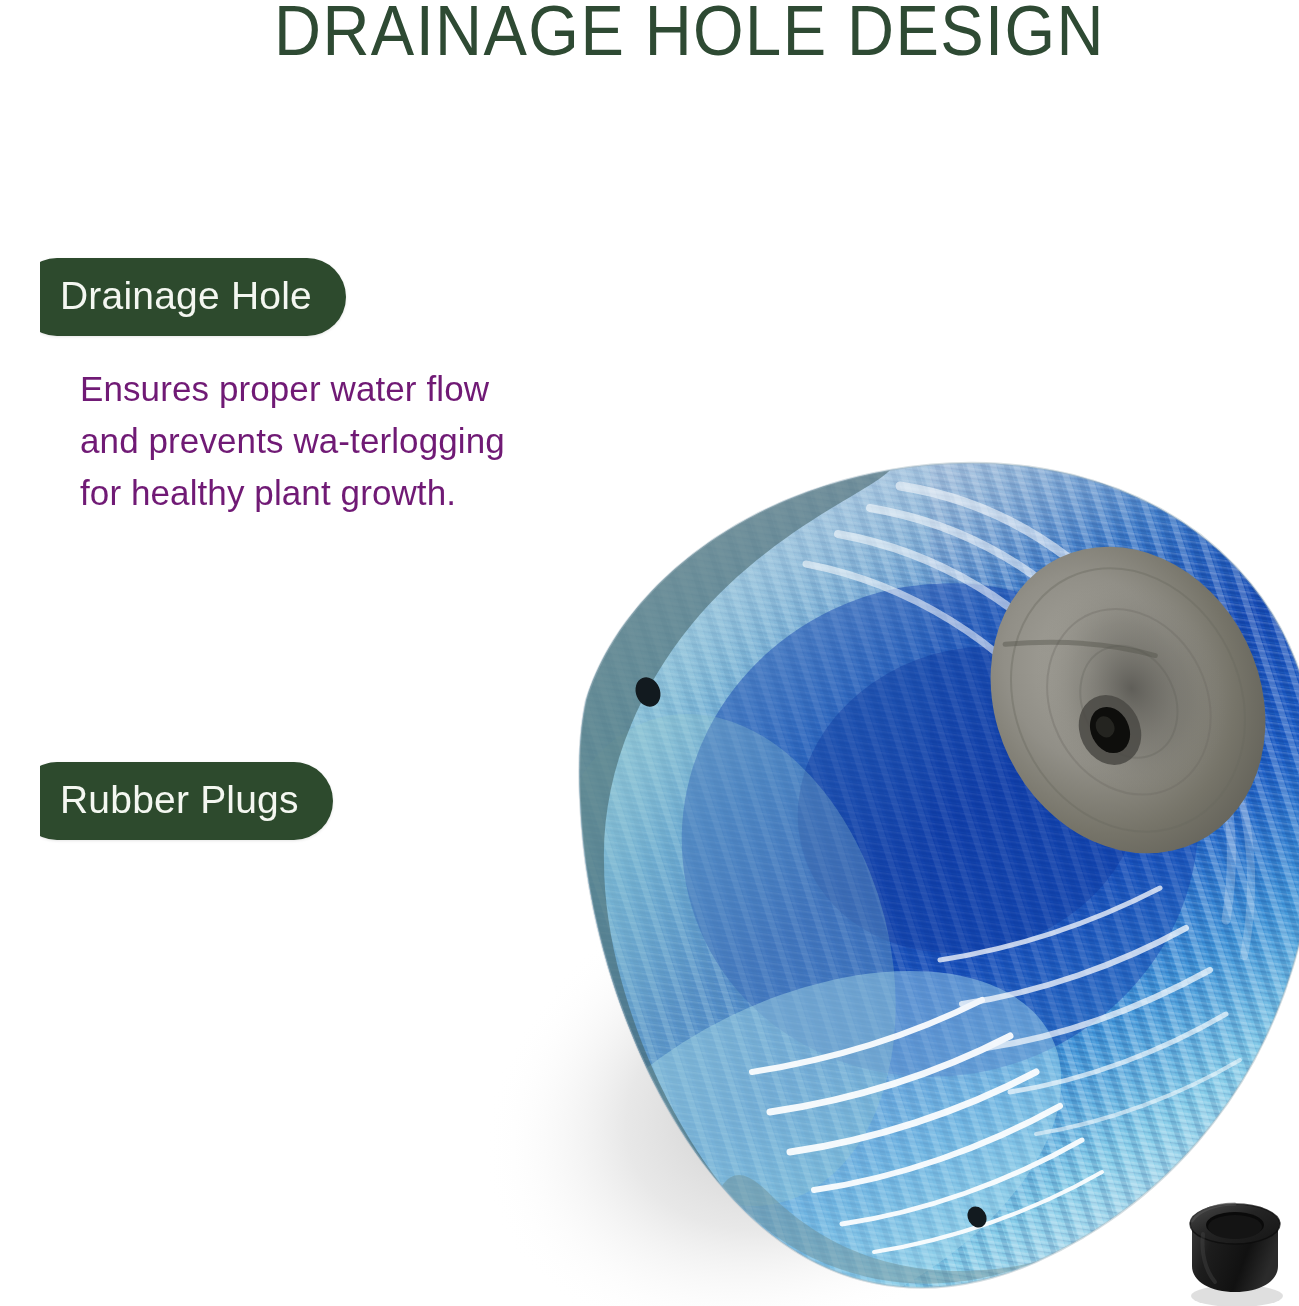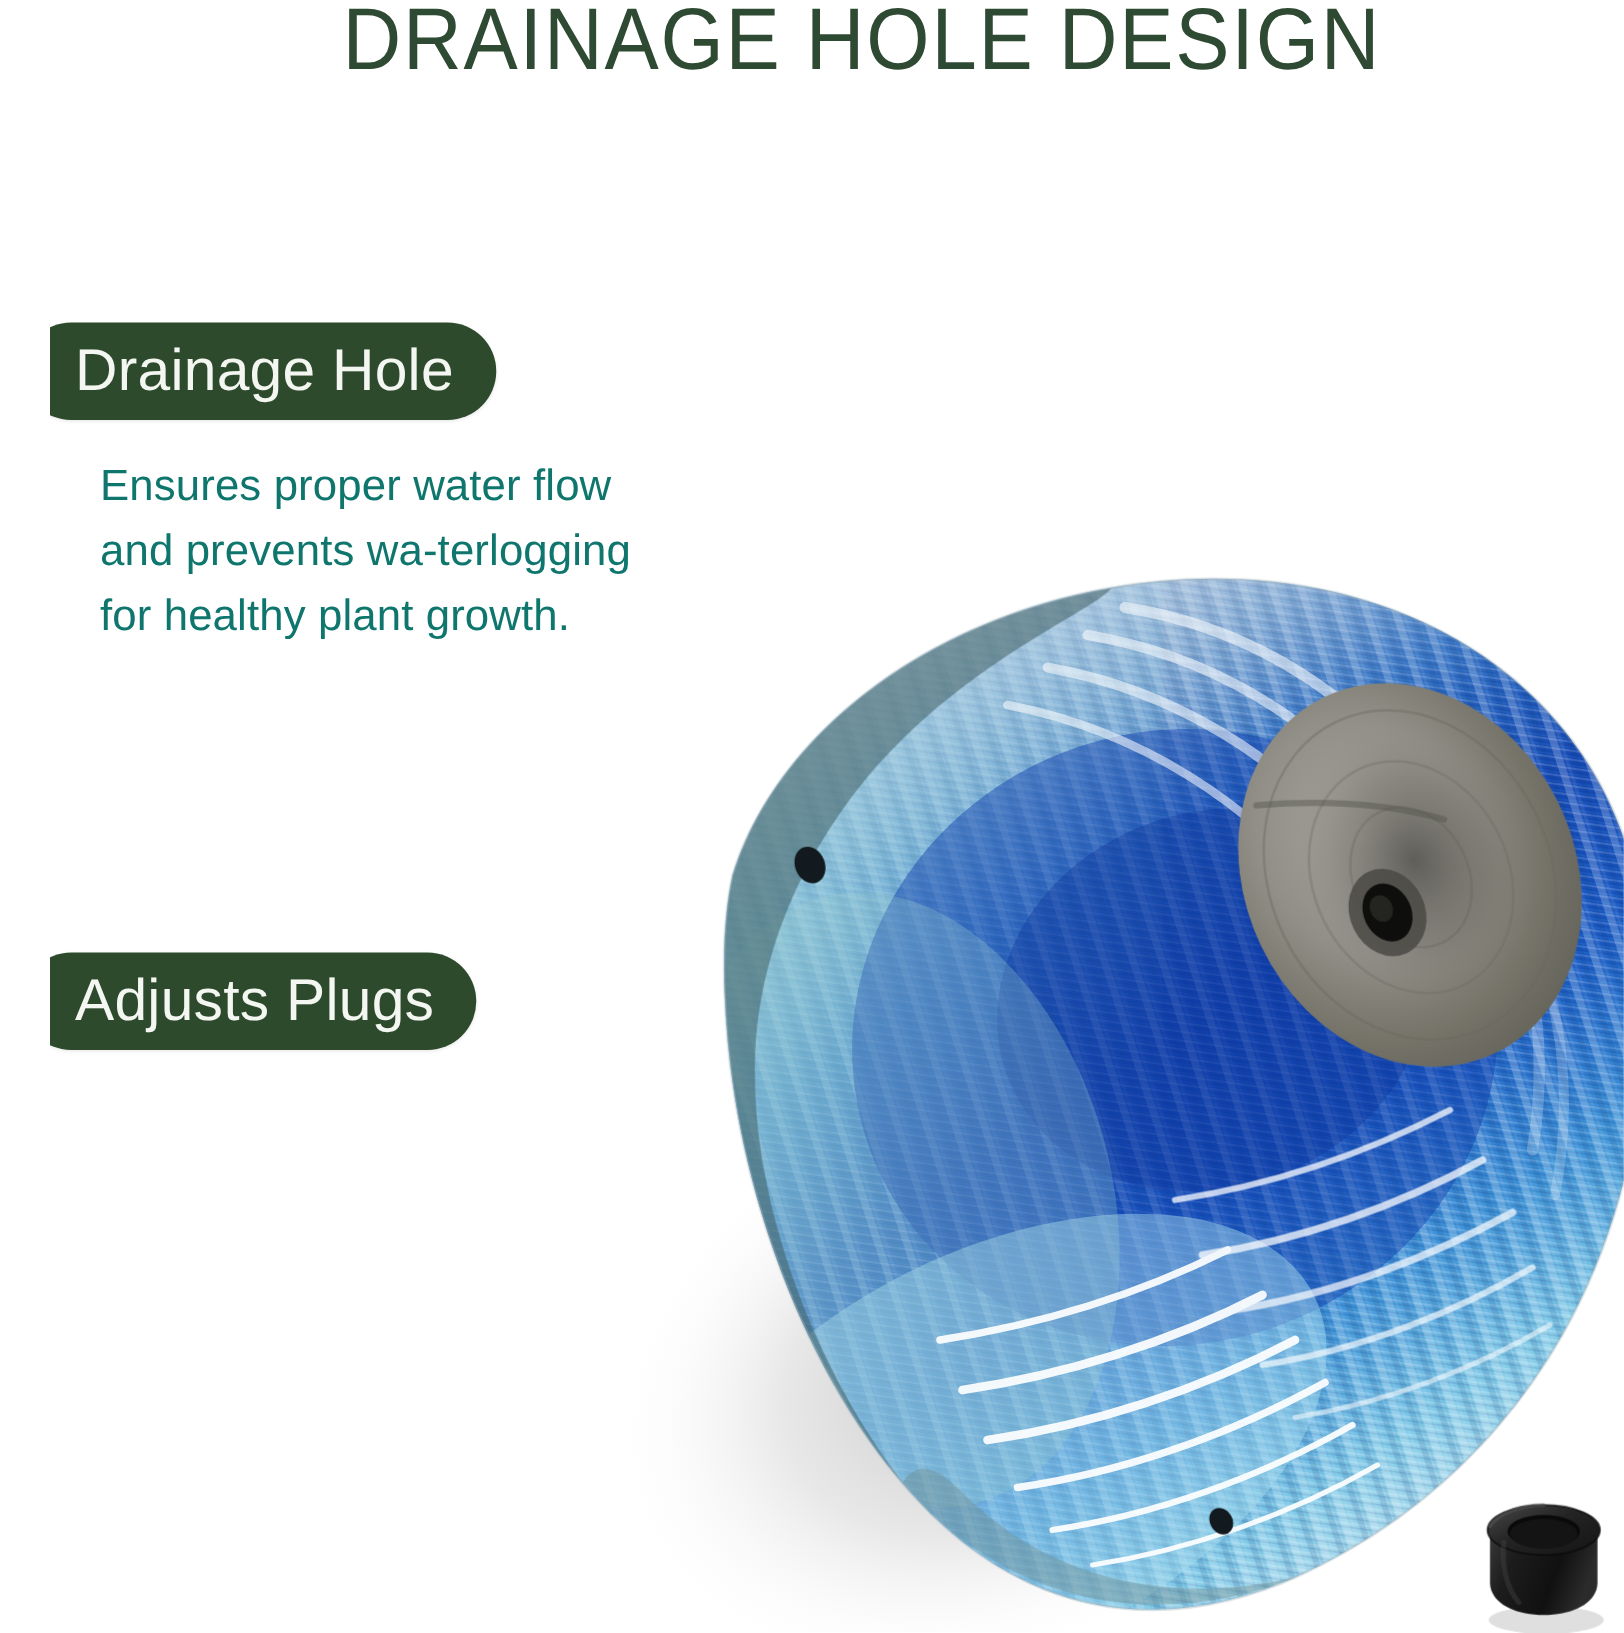--- a/index.html
+++ b/index.html
@@ -47,33 +47,33 @@
     align-items: center;
     box-sizing: border-box;
     padding-left: 42px;
     padding-right: 34px;
     padding-bottom: 4px;
     left: -22px;
     box-shadow: 0 1px 3px rgba(0,0,0,0.10);
   }
   .feature-badge-label {
     color: #f4f7f1;
-    font-size: 47px;
+    font-size: 39px;
     font-weight: 400;
     letter-spacing: 0.2px;
     line-height: 1;
     white-space: nowrap;
   }
   #badge-drainage-hole { top: 258px; }
   #badge-rubber-plugs  { top: 762px; }
 
   .feature-body {
     position: absolute;
     left: 40px;
-    color: #0f766e;
+    color: #701a75;
     font-size: 35px;
     line-height: 1.49;
     font-weight: 400;
     letter-spacing: 0.1px;
     width: 430px;
   }
   #body-drainage-hole { top: 363px; }
   #body-rubber-plugs  { top: 869px; }
 
   
@@ -92,21 +92,21 @@
 <div id="page">
 
   <div id="page-title">DRAINAGE HOLE DESIGN</div>
 
   <div class="feature-badge" id="badge-drainage-hole">
     <span class="feature-badge-label">Drainage Hole</span>
   </div>
   <div class="feature-body" id="body-drainage-hole">Ensures proper water flow and prevents wa-terlogging for healthy plant growth.</div>
 
   <div class="feature-badge" id="badge-rubber-plugs">
-    <span class="feature-badge-label">Adjusts Plugs</span>
+    <span class="feature-badge-label">Rubber Plugs</span>
   </div>
 
   <div id="product-figure">
     <svg width="869" height="906" viewBox="0 0 869 906" xmlns="http://www.w3.org/2000/svg">
       <defs>
 
         <radialGradient id="castShadow" cx="50%" cy="50%" r="50%">
           <stop offset="0%" stop-color="#a8a8a8" stop-opacity="0.72"></stop>
           <stop offset="55%" stop-color="#c2c2c2" stop-opacity="0.38"></stop>
           <stop offset="100%" stop-color="#ffffff" stop-opacity="0"></stop>

